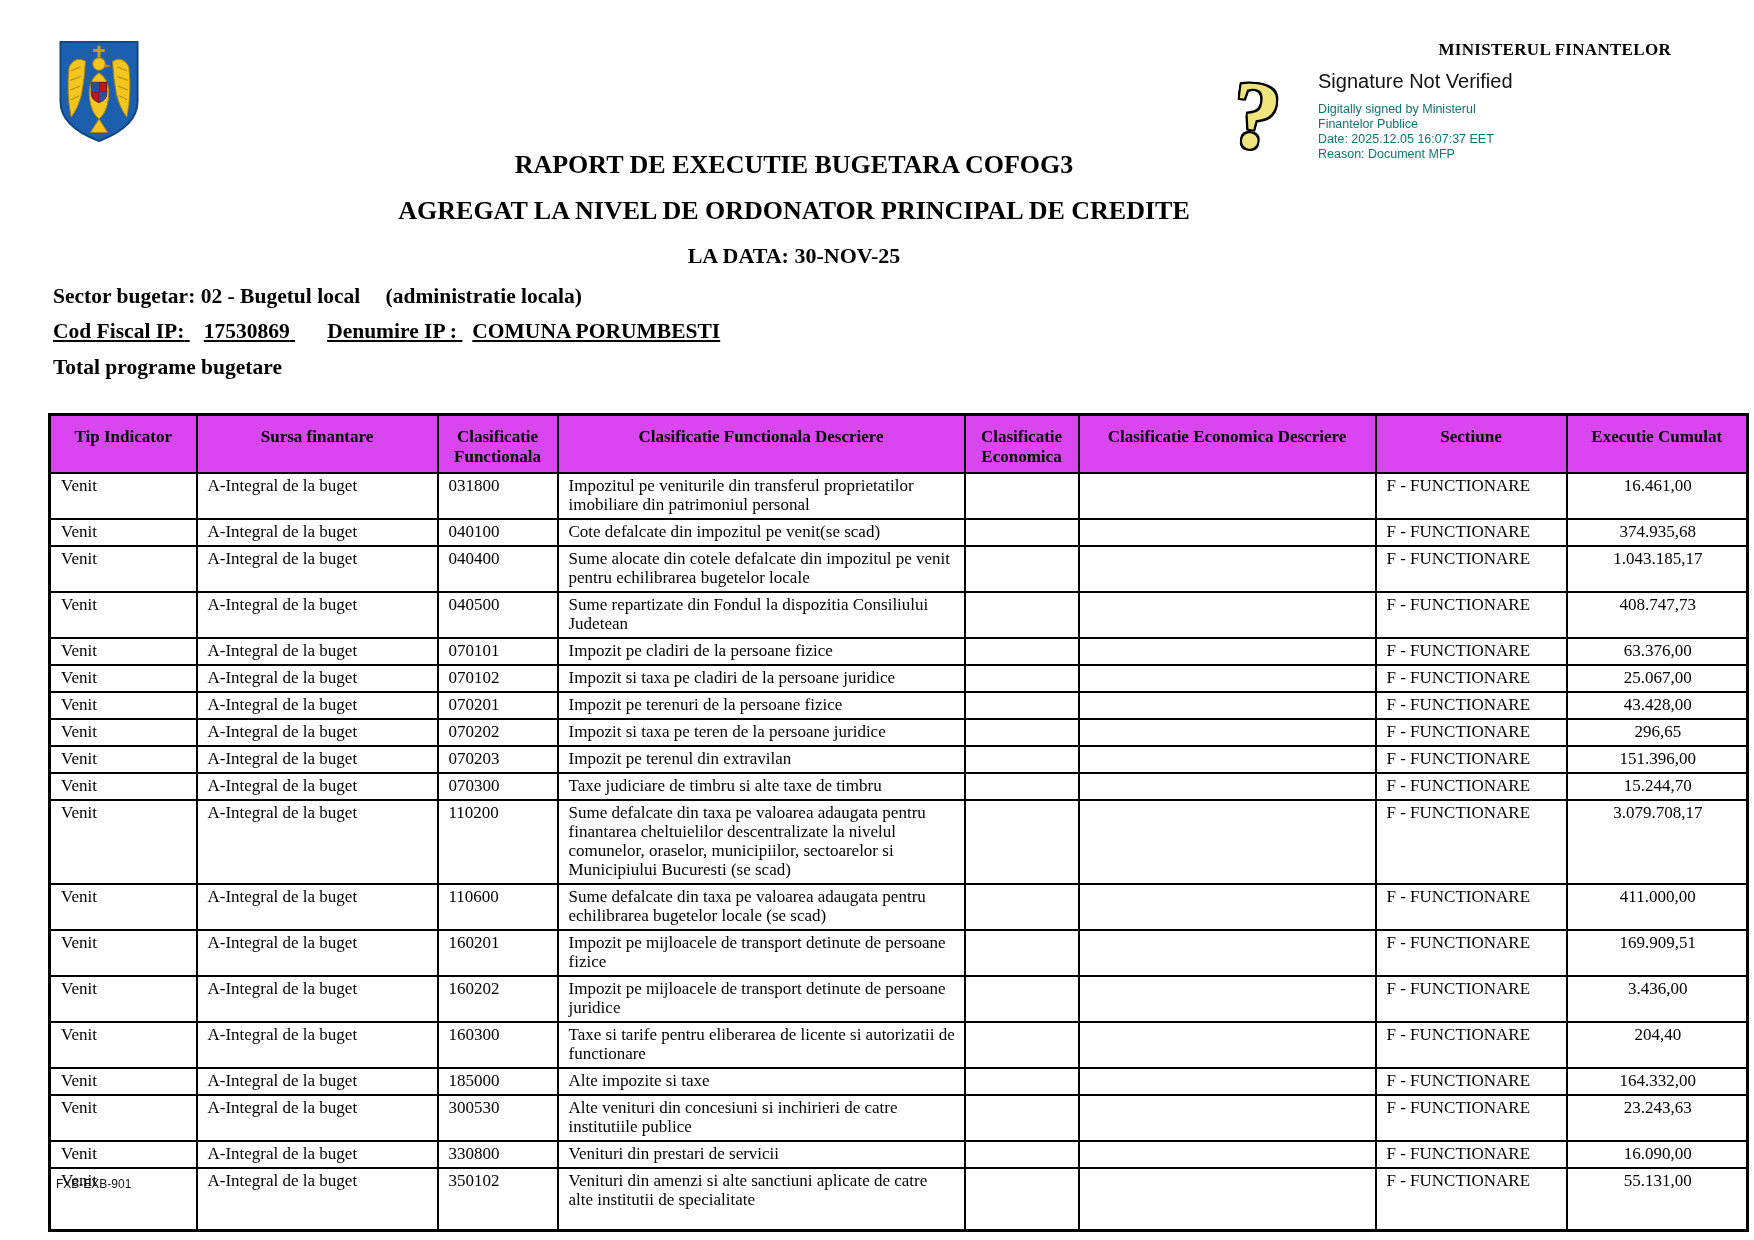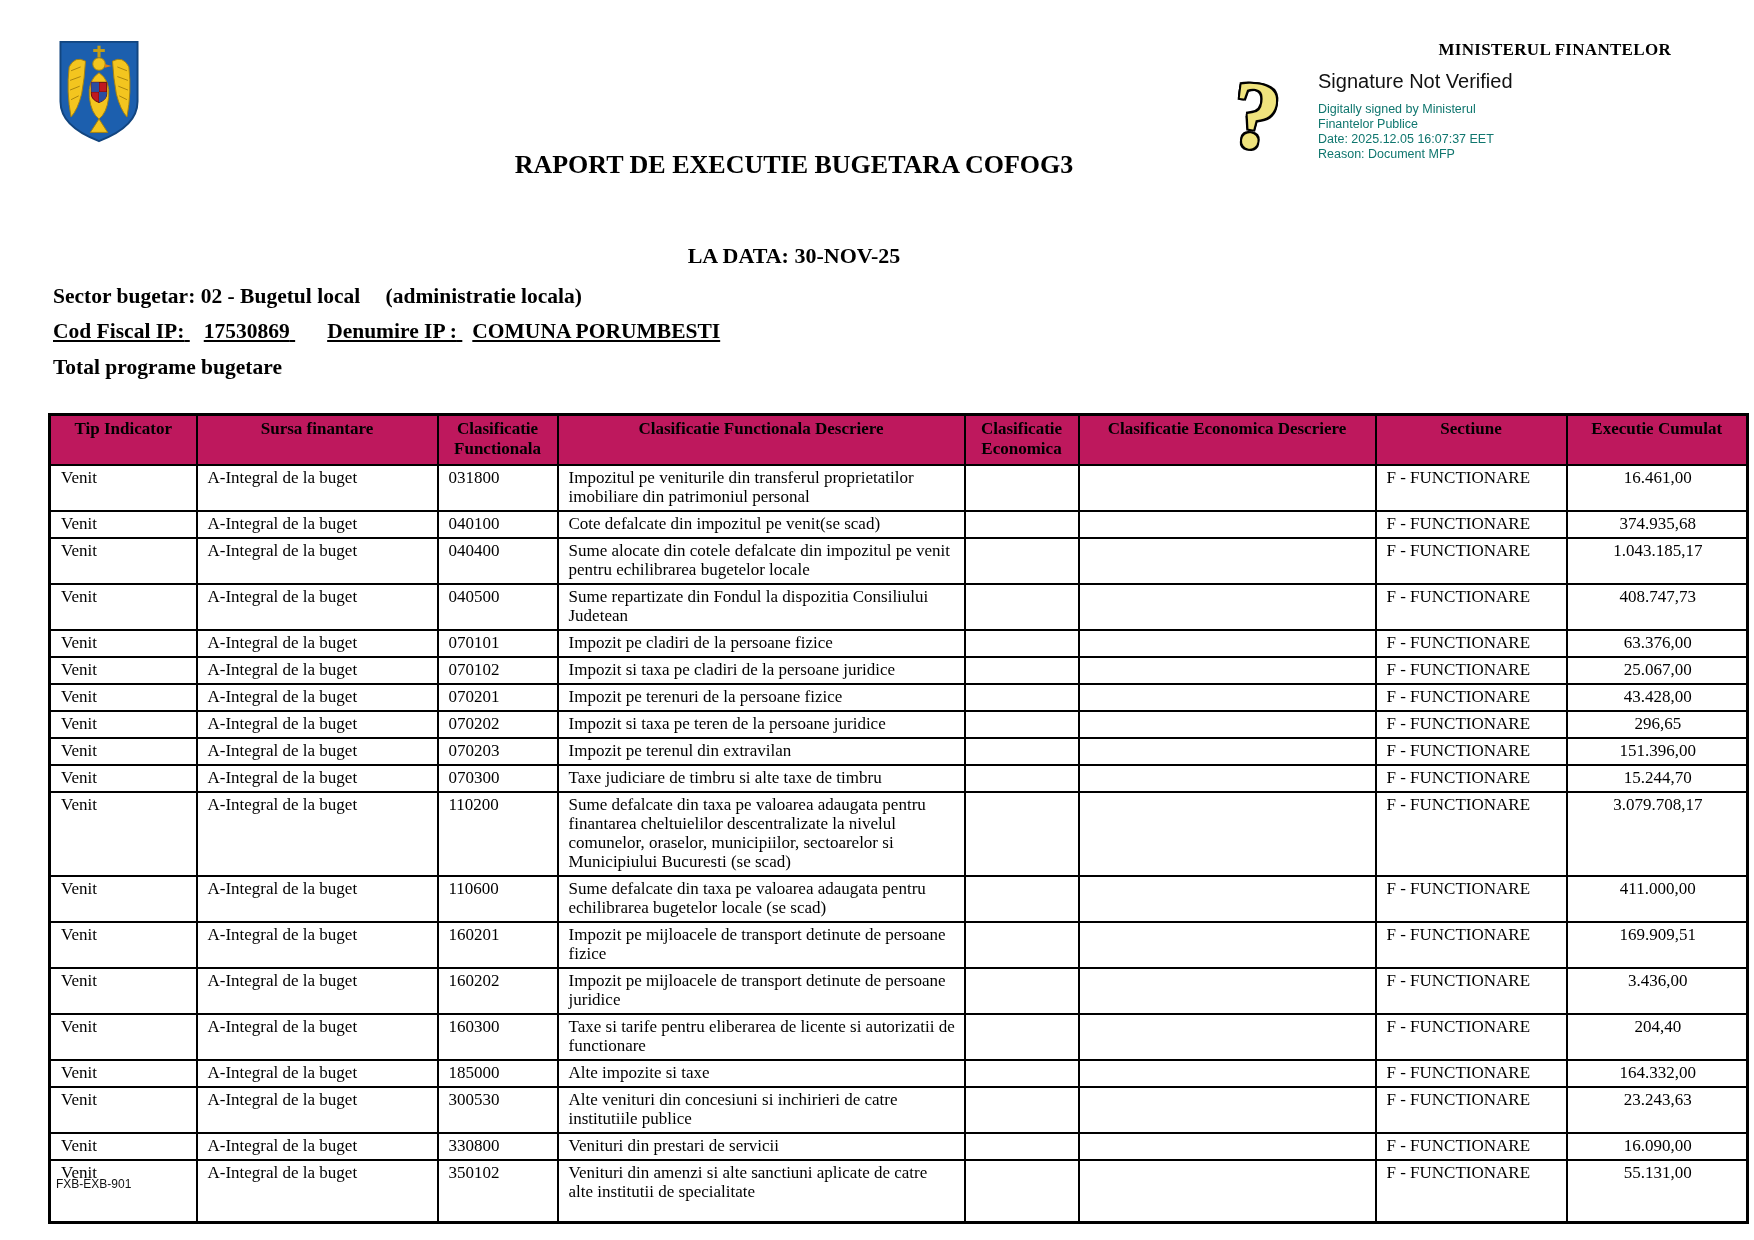--- a/index.html
+++ b/index.html
@@ -60,24 +60,24 @@
     width: 1698px; table-layout: fixed;
     border-collapse: collapse;
     font-size: 17px;
   }
   table.budget th, table.budget td {
     border: 2px solid #000;
     vertical-align: top;
   }
   table.budget { border: 3px solid #000; }
   table.budget th {
-    background: #be185d;
+    background: #d946ef;
     font-weight: bold;
     text-align: center;
-    padding: 3px 2px 5px;
+    padding: 11px 2px 5px;
     line-height: 20px;
     white-space: pre-line;
   }
   table.budget td {
     padding: 2px 8px 4px 10px;
     line-height: 19px;
     background: #fff;
   }
   td.c-exec { text-align: center; padding-right: 9px; }
   td.c-sect { padding-left: 12px; }
@@ -121,20 +121,21 @@
   <div class="qmark">?</div>
   <div class="sig">
     <div class="sig-status">Signature Not Verified</div>
     <div class="sig-line">Digitally signed by Ministerul</div>
     <div class="sig-line">Finantelor Publice</div>
     <div class="sig-line">Date: 2025.12.05 16:07:37 EET</div>
     <div class="sig-line">Reason: Document MFP</div>
   </div>
 
   <div class="center-band title">RAPORT DE EXECUTIE BUGETARA COFOG3</div>
+  <div class="center-band subtitle">AGREGAT LA NIVEL DE ORDONATOR PRINCIPAL DE CREDITE</div>
   <div class="center-band dateline">LA DATA: 30-NOV-25</div>
 
   <div class="info sector">
     <span>Sector bugetar:</span>
     <span>02 - Bugetul local</span>
     <span class="note">(administratie locala)</span>
   </div>
   <div class="info cod">
     <span>Cod Fiscal IP:</span>
     <span class="val">17530869</span>

